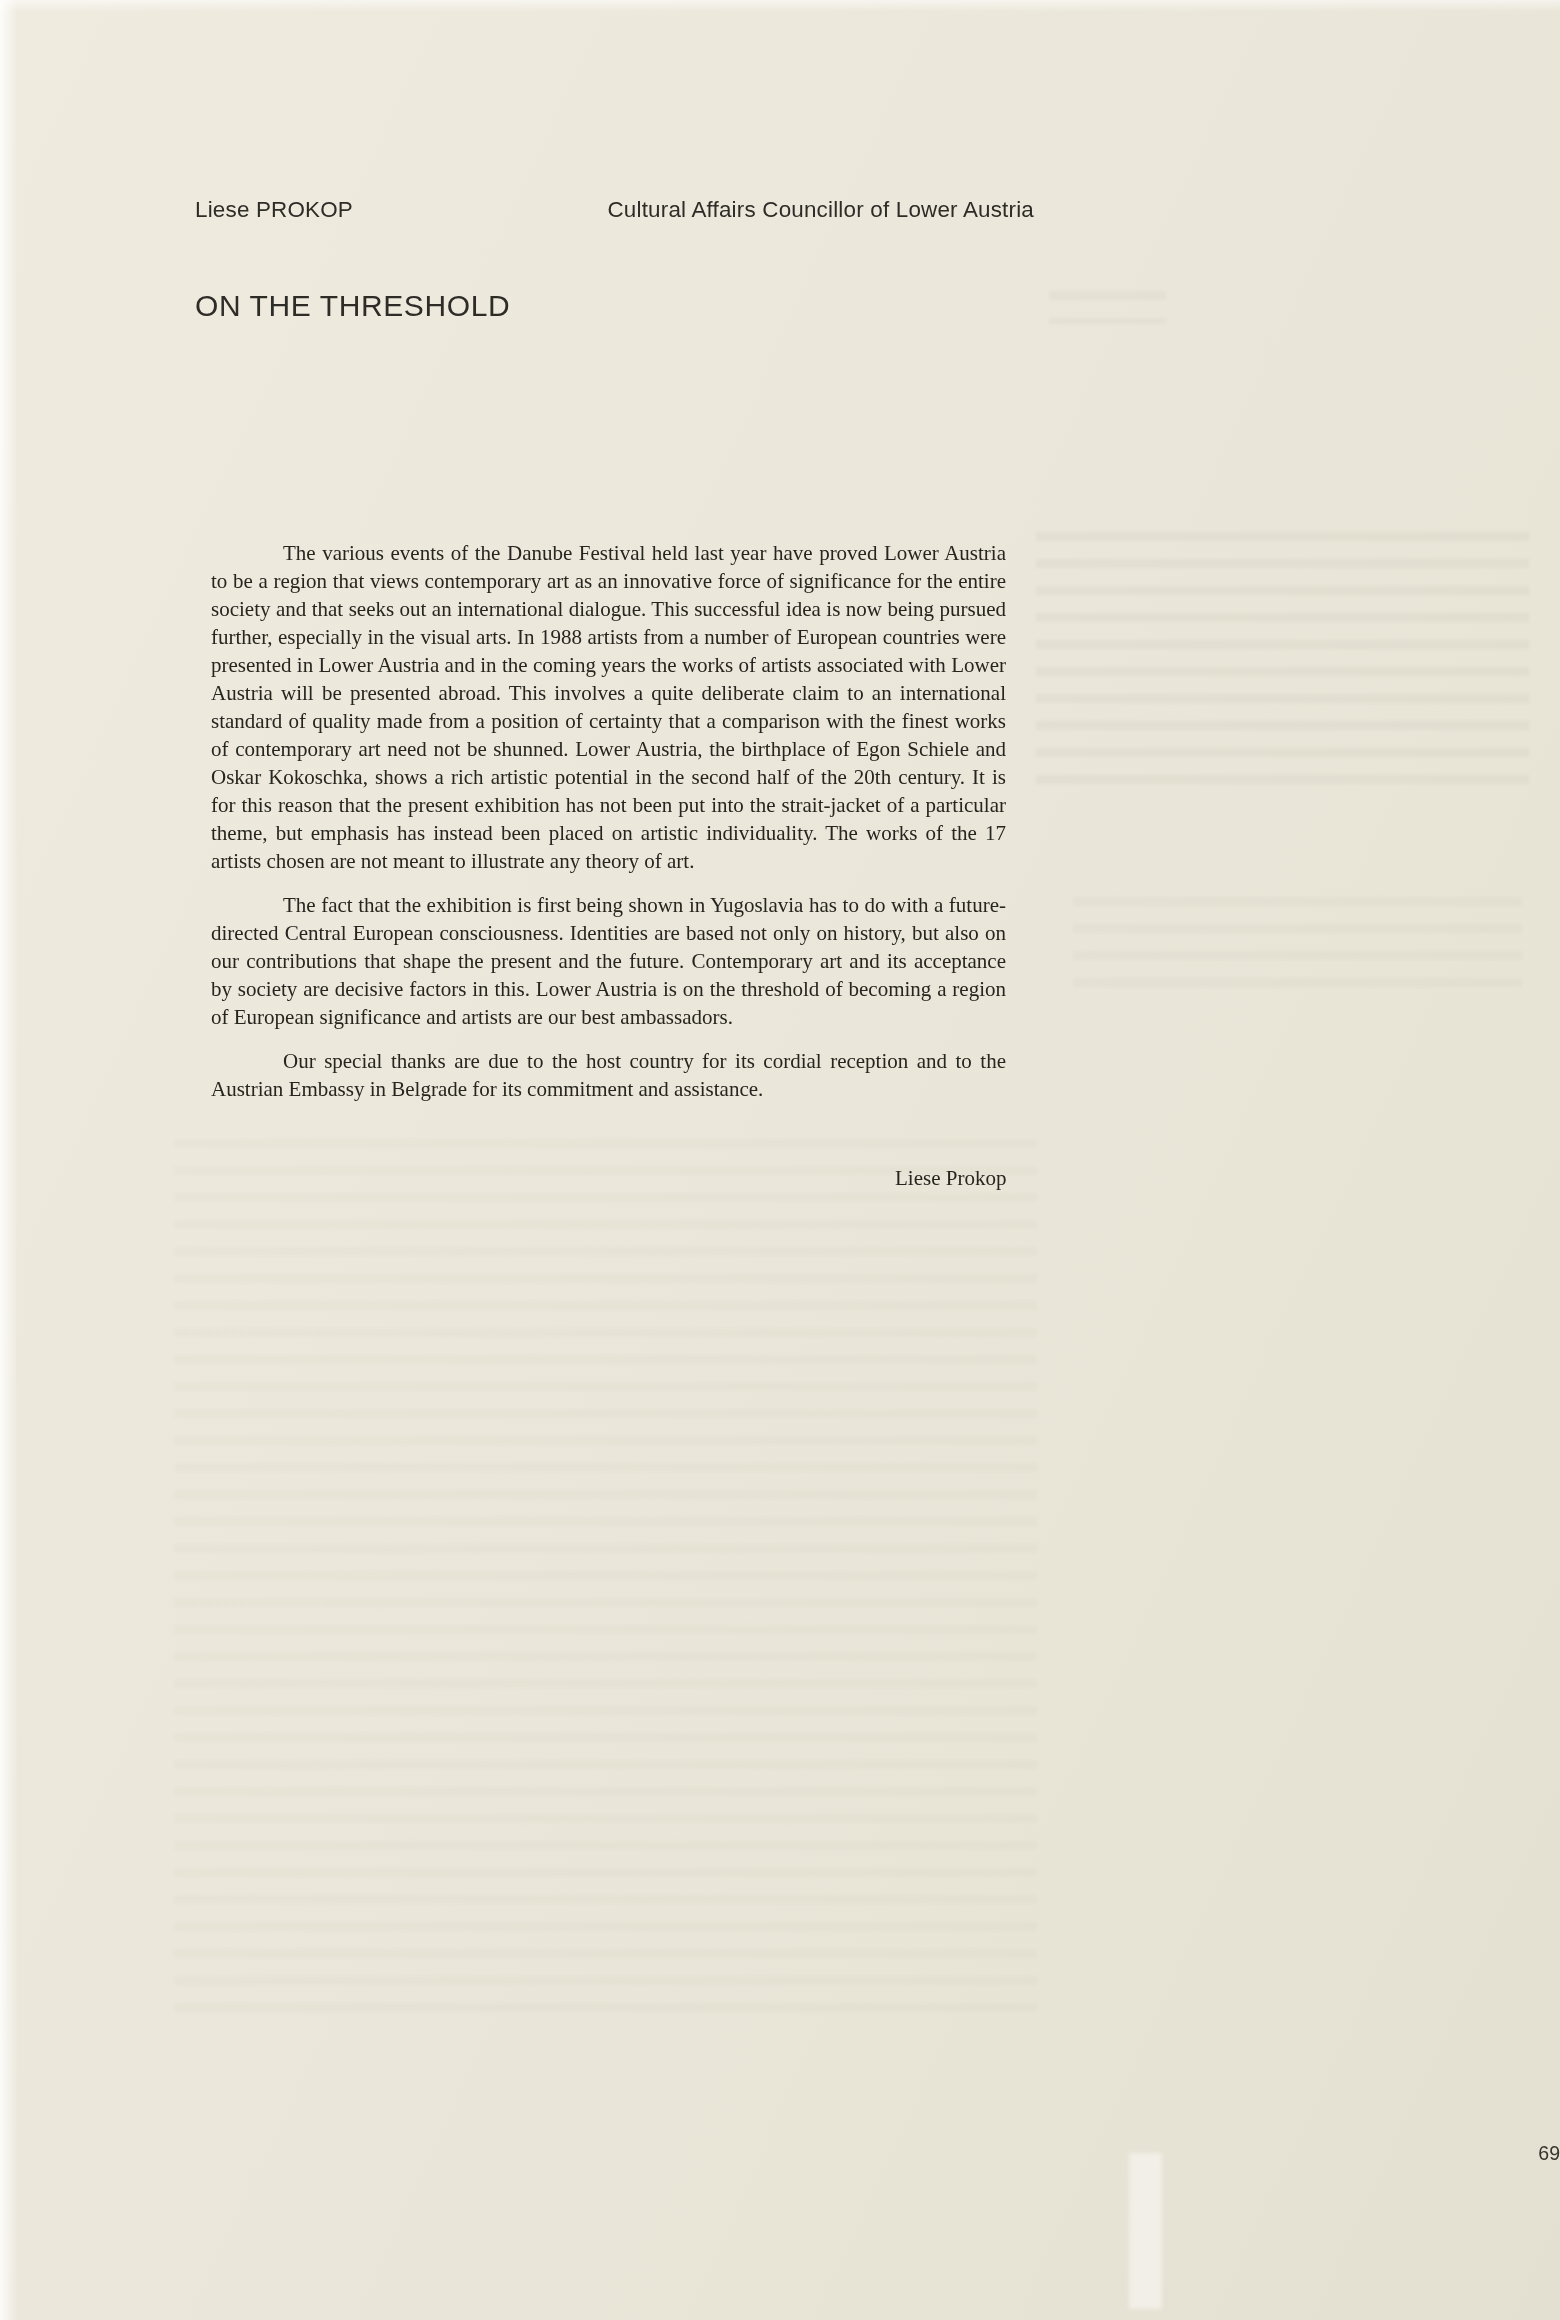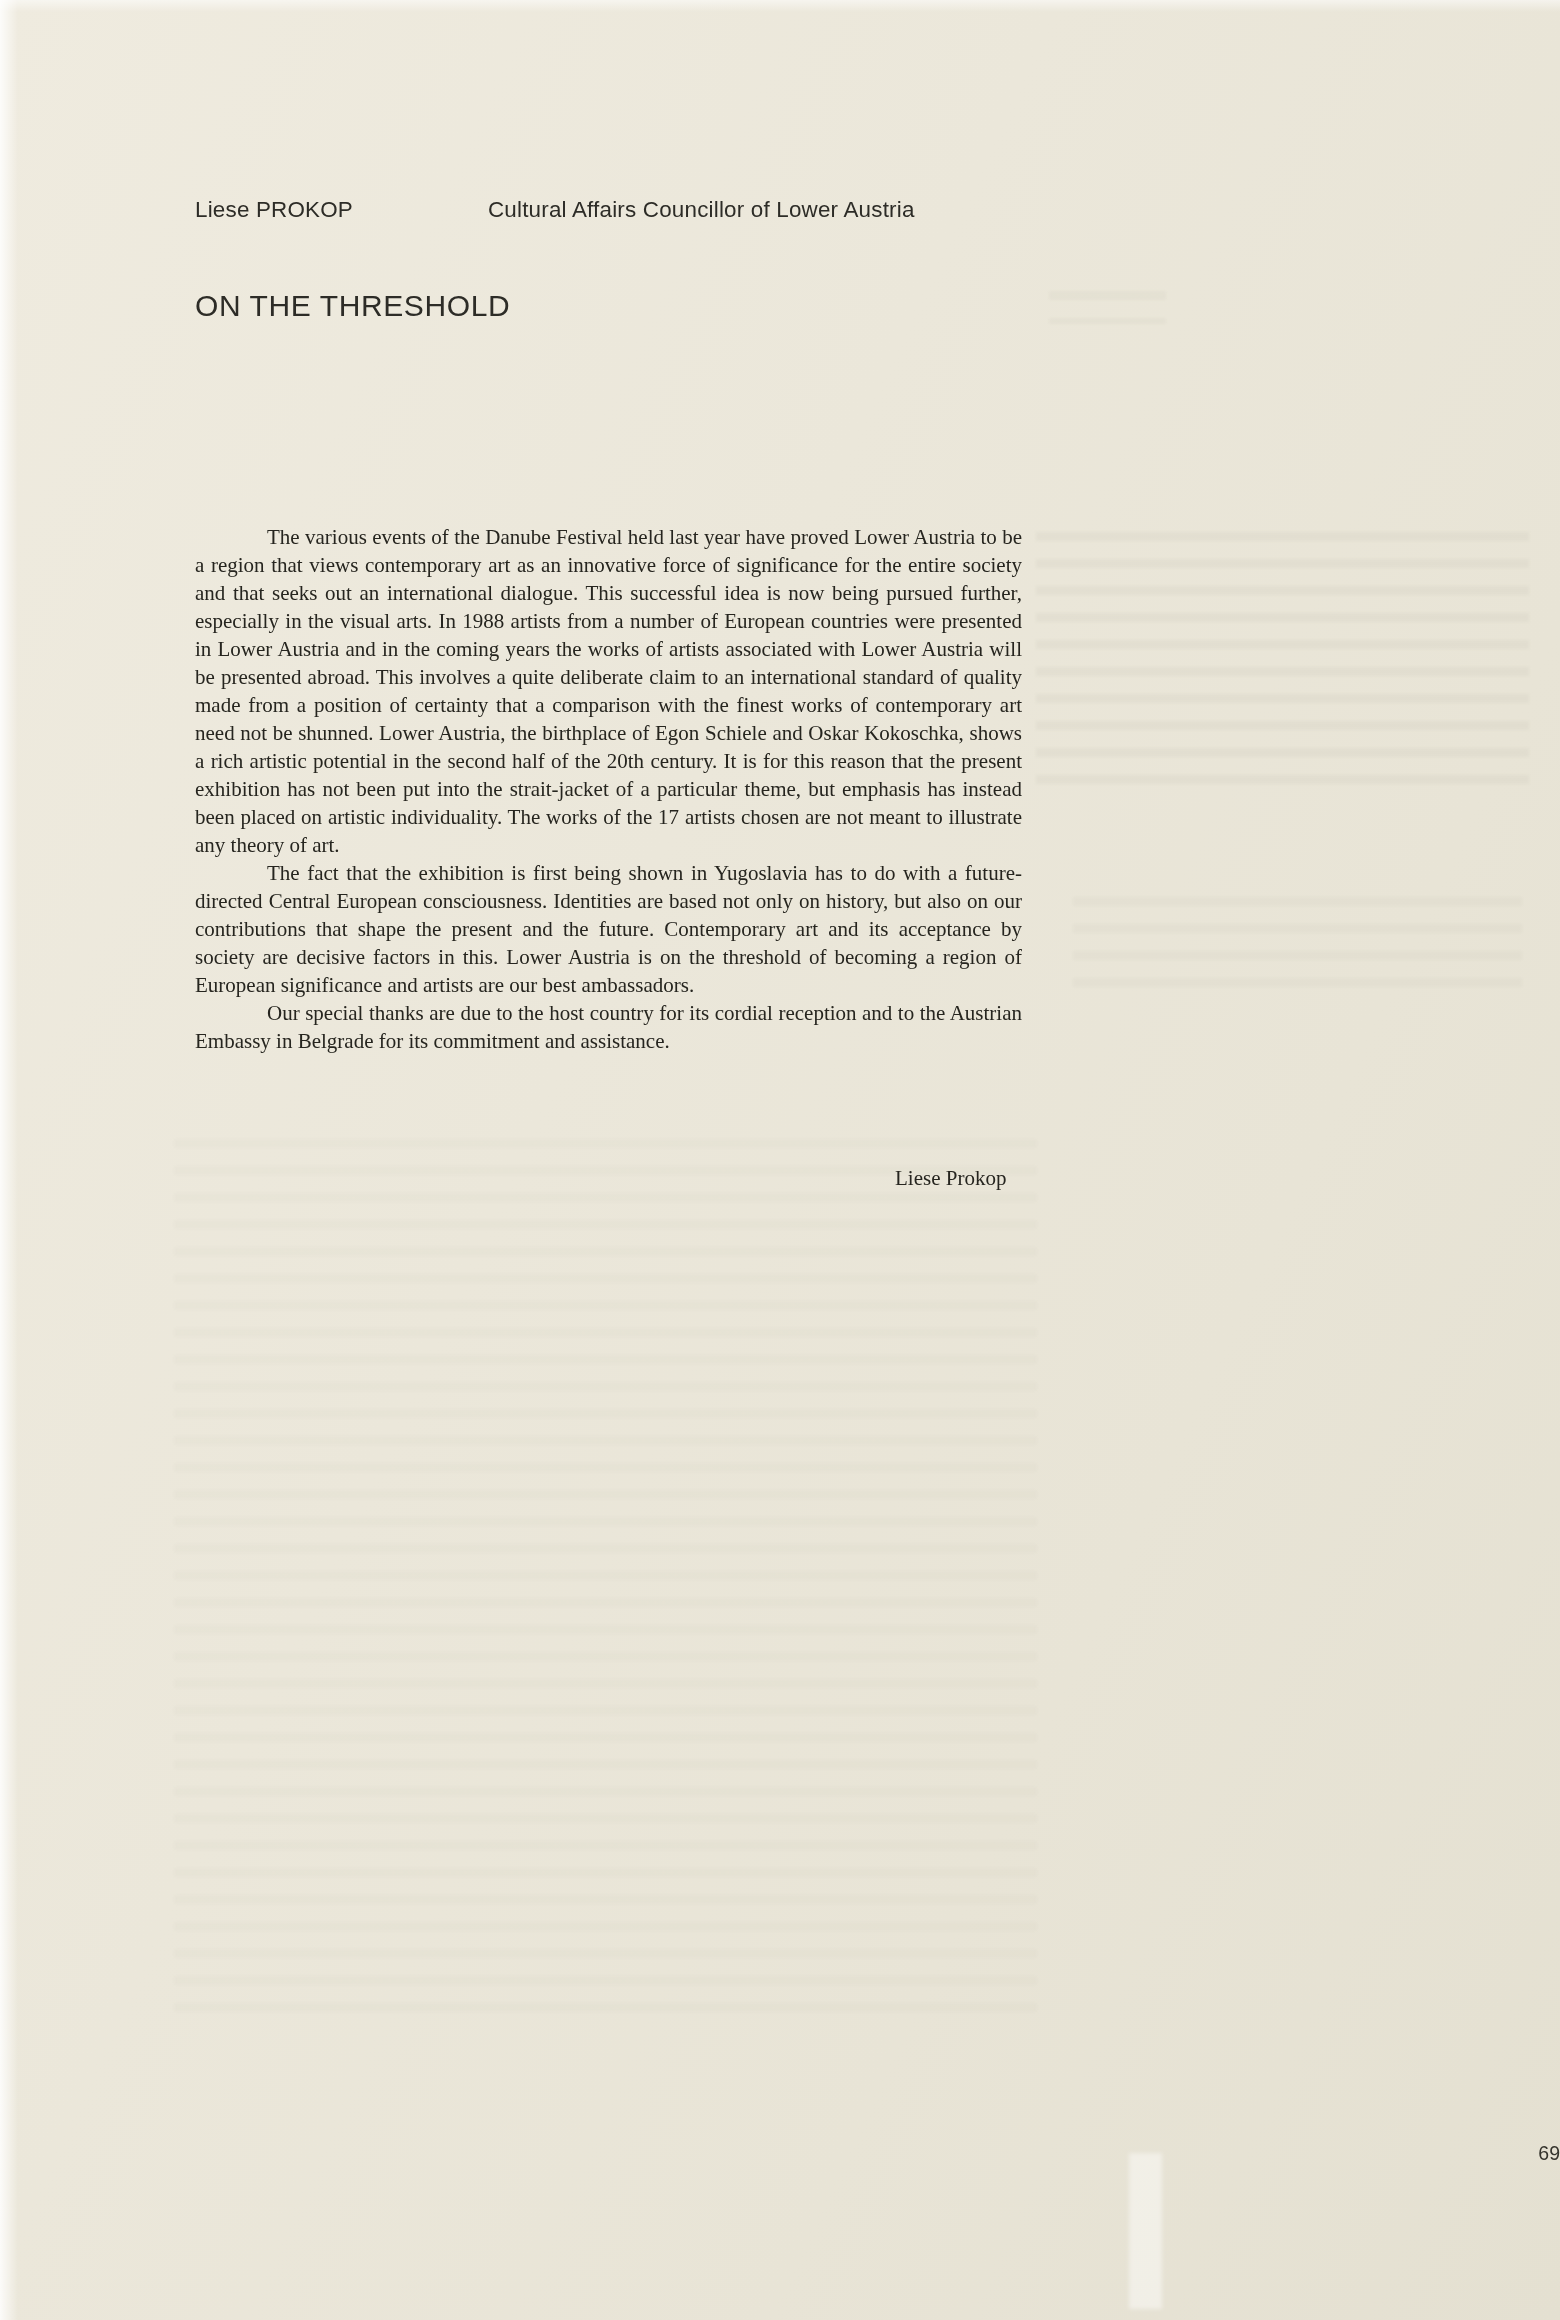--- a/index.html
+++ b/index.html
@@ -67,21 +67,21 @@
     position: absolute;
     left: 195px; top: 197px;
     width: 839px;
     display: flex;
     font-family: "Liberation Sans", sans-serif;
     font-size: 22.4px;
     color: #2d2c27;
     letter-spacing: 0.2px;
   }
   .author-name { width: 293px; flex: 0 0 293px; }
-  .author-role { flex: 1; }
+  .author-role { flex: 1; text-align: right; }
 
   
   .page-title {
     position: absolute;
     left: 195px; top: 289px;
     font-family: "Liberation Sans", sans-serif;
     font-size: 30px;
     color: #2d2c27;
     letter-spacing: 0.6px;
   }
@@ -90,21 +90,21 @@
   .body-text {
     position: absolute;
     left: 195px; top: 523px;
     width: 827px;
     font-size: 21px;
     line-height: 28px;
     color: #26251f;
     text-align: justify;
   }
   .body-text p {
-    margin: 0;
+    margin: 16px;
     text-indent: 72px;
   }
 
   .signature {
     position: absolute;
     left: 195px; top: 1166px;
     width: 827px;
     padding-left: 700px;
     box-sizing: border-box;
     font-size: 21px;

